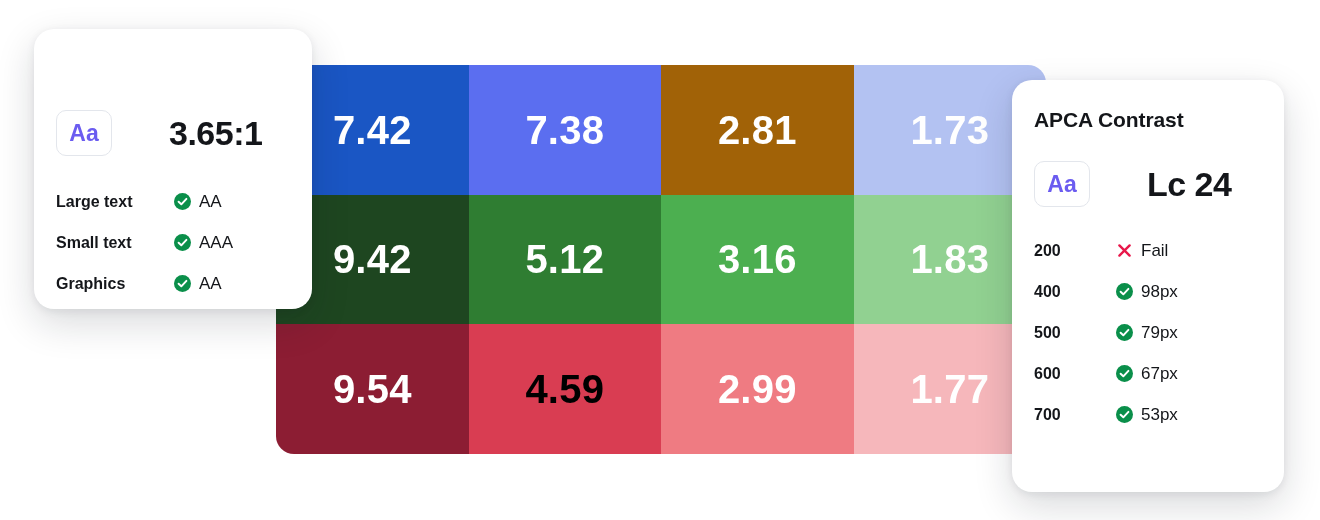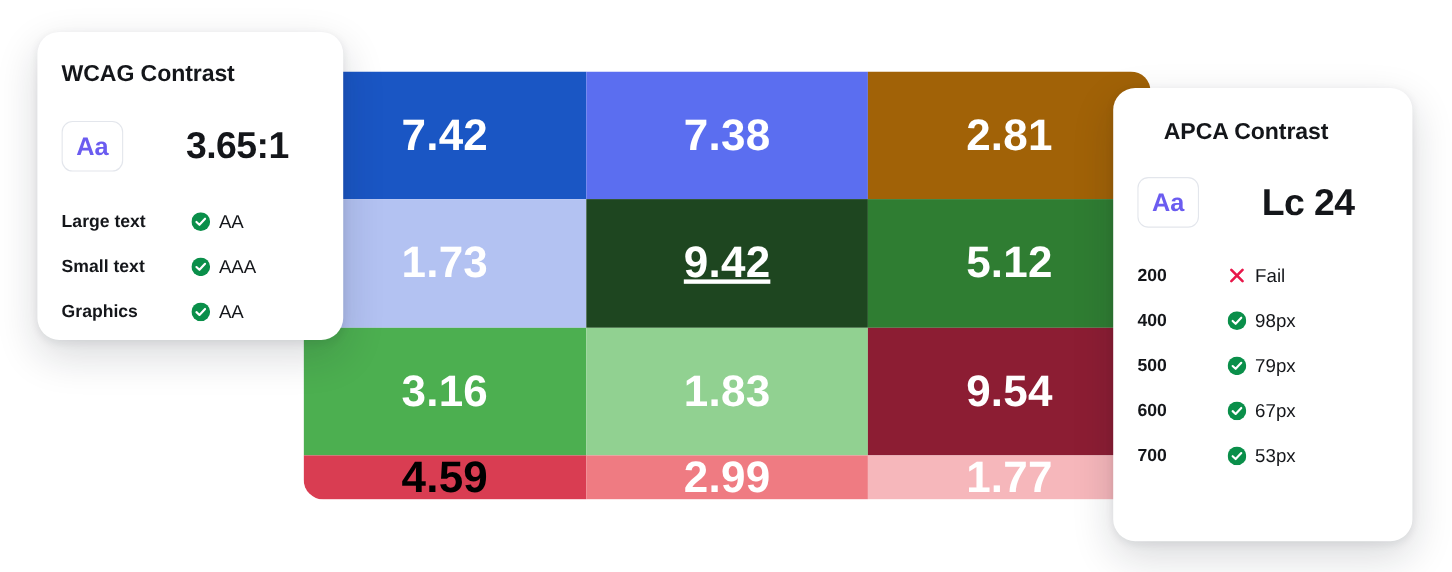--- a/index.html
+++ b/index.html
@@ -25,21 +25,21 @@
   
   #color-grid {
     position: absolute;
     left: 276px;
     top: 65px;
     width: 770px;
     height: 389px;
     border-radius: 18px;
     overflow: hidden;
     display: grid;
-    grid-template-columns: repeat(3, 1fr);
+    grid-template-columns: repeat(4, 1fr);
     grid-template-rows: repeat(3, 1fr);
   }
   .swatch {
     display: flex;
     align-items: center;
     justify-content: center;
     color: #ffffff;
     font-size: 40px;
     font-weight: 700;
     letter-spacing: 0.2px;
@@ -149,49 +149,47 @@
   #apca-card {
     left: 1012px;
     top: 80px;
     width: 272px;
     height: 412px;
   }
   #apca-card .card-title {
     position: absolute;
     left: 22px;
     top: 28px;
-    margin-left: 24px;
   }
   #apca-card .score-row { left: 22px; top: 81px; }
   #apca-card .result-list { top: 150px; }
   #apca-card .result-label { width: 82px; }
   #apca-card .result-row { height: 41px; }
 </style>
 </head>
 <body>
 
 <div id="stage">
 
   <div id="color-grid">
       <div class="swatch" style="background: rgb(26, 86, 196); color: rgb(255, 255, 255);">7.42</div>
       <div class="swatch" style="background: rgb(91, 110, 240); color: rgb(255, 255, 255);">7.38</div>
       <div class="swatch" style="background: #a16207; color: rgb(255, 255, 255);">2.81</div>
       <div class="swatch" style="background: rgb(179, 194, 242); color: rgb(255, 255, 255);">1.73</div>
-      <div class="swatch" style="background: rgb(30, 70, 32); color: rgb(255, 255, 255); text-decoration: underline;">9.42</div>
+      <div class="swatch" style="background: rgb(30, 70, 32); color: rgb(255, 255, 255);">9.42</div>
       <div class="swatch" style="background: rgb(47, 125, 50); color: rgb(255, 255, 255);">5.12</div>
       <div class="swatch" style="background: rgb(76, 175, 80); color: rgb(255, 255, 255);">3.16</div>
       <div class="swatch" style="background: rgb(145, 209, 145); color: rgb(255, 255, 255);">1.83</div>
       <div class="swatch" style="background: rgb(140, 29, 51); color: rgb(255, 255, 255);">9.54</div>
       <div class="swatch" style="background: rgb(217, 61, 82); color: #000000;">4.59</div>
       <div class="swatch" style="background: rgb(239, 123, 130); color: rgb(255, 255, 255);">2.99</div>
       <div class="swatch" style="background: rgb(246, 183, 187); color: rgb(255, 255, 255);">1.77</div>
     </div>
 
   <div class="card" id="wcag-card">
-    <div class="card-title">WCAG Contrast</div>
 
     <div class="score-row">
       <div class="aa-chip">Aa</div>
       <div class="score-value">3.65:1</div>
     </div>
 
     <div class="result-list" id="wcag-results">
         <div class="result-row">
           <div class="result-label">Large text</div>
           <div class="result-status">

